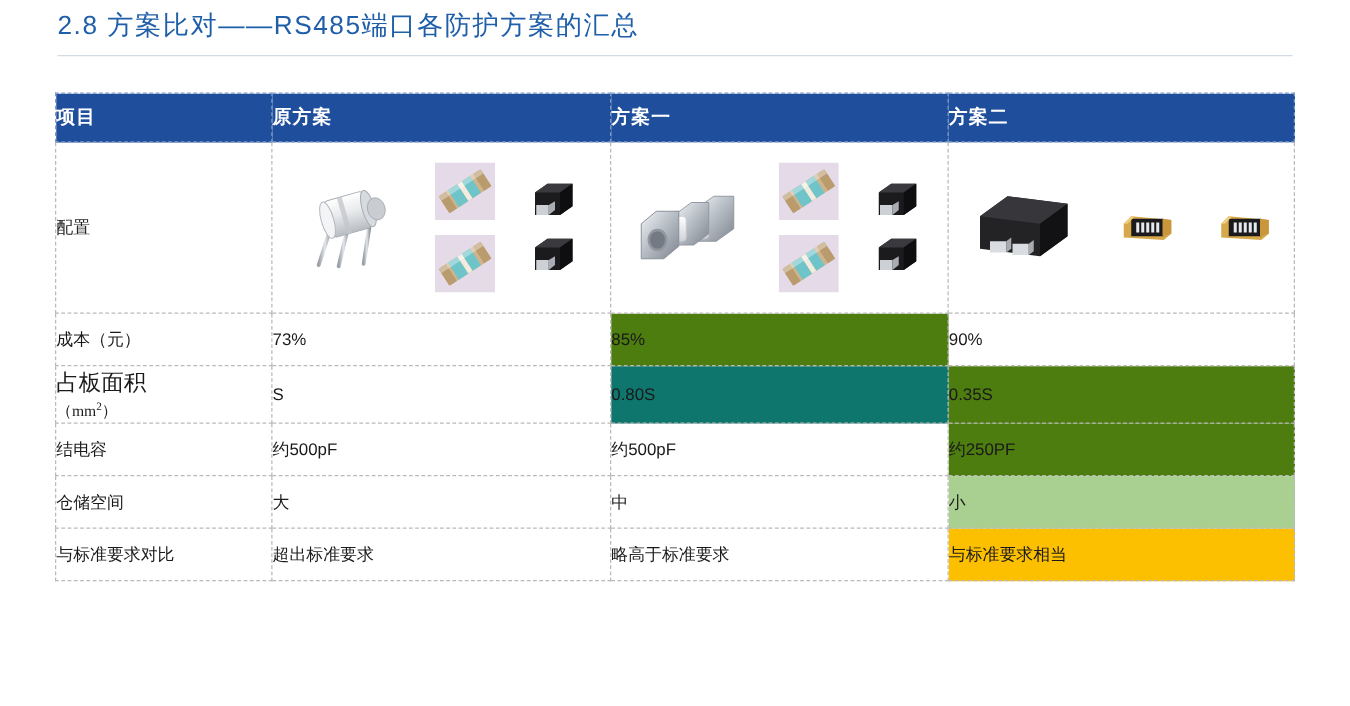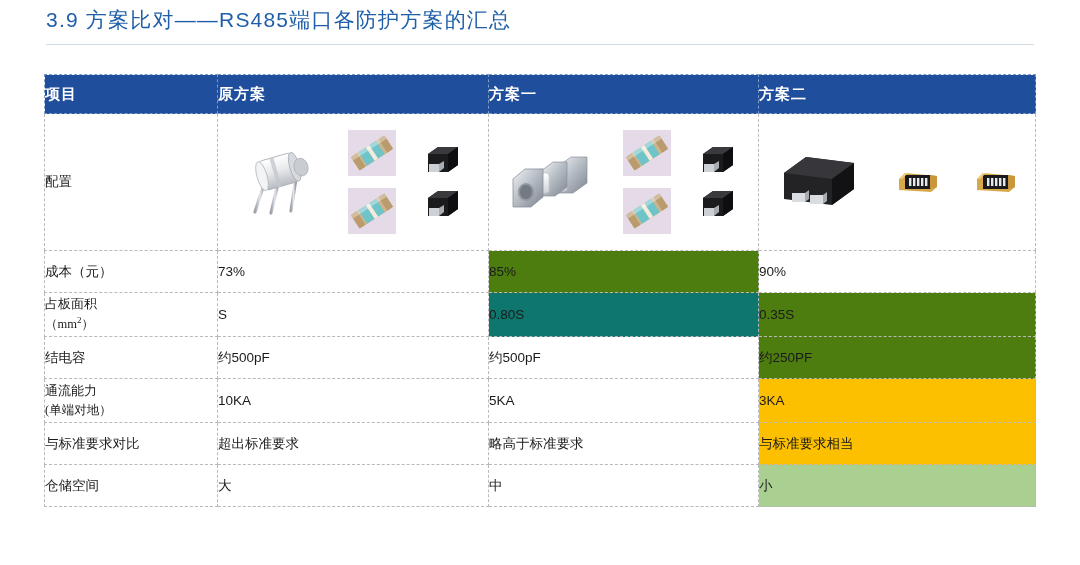--- a/index.html
+++ b/index.html
@@ -71,21 +71,21 @@
   }
   col.c-item   { width: 173px; }
   col.c-orig   { width: 271px; }
   col.c-opt1   { width: 270px; }
   col.c-opt2   { width: 277px; }
 
   .row-config td { height: 136px; }
   .row-std td { height: 41px; }
   .row-tall td { height: 43px; }
 
-  .lbl { font-size: 13px; }
+  .lbl { font-size: 18px; }
   .sub { font-size: 12.5px; font-family: Liberation Serif, serif; }
   sup { font-size: 9px; vertical-align: super; }
 
   
   .fill-green   { background: #4d7c0f; }
   .fill-lgreen  { background: #0f766e; }
   .fill-pgreen  { background: #A9CF91; }
   .fill-amber   { background: #FCC000; }
   .fill-white   { background: #ffffff; }
 
@@ -105,21 +105,21 @@
     gap: 12px;
   }
   svg { display: block; }
 
   .parts-wide { gap: 34px; }
 </style>
 </head>
 <body>
 
 <div class="slide-title-wrap">
-  <div class="slide-title">3.9  方案比对——RS485端口各防护方案的汇总</div>
+  <div class="slide-title">2.8  方案比对——RS485端口各防护方案的汇总</div>
   <div class="title-rule"></div>
 </div>
 
 <table class="cmp-table">
   <colgroup>
     <col class="c-item">
       <col class="c-orig">
       <col class="c-opt1">
       <col class="c-opt2">
   </colgroup>
@@ -382,38 +382,29 @@
     </tr>
 
 
     <tr class="row-std">
       <td class="lbl">结电容</td>
       <td class="fill-white">约500pF</td>
       <td class="fill-white">约500pF</td>
       <td class="fill-green">约250PF</td>
     </tr>
 
-    <tr class="row-tall">
-      <td>
-        <div class="lbl">通流能力</div>
-        <div class="sub">(单端对地）</div>
-      </td>
-      <td class="fill-white">10KA</td>
-      <td class="fill-white">5KA</td>
-      <td class="fill-amber">3KA</td>
+
+    <tr class="row-std">
+      <td class="lbl">仓储空间</td>
+      <td class="fill-white">大</td>
+      <td class="fill-white">中</td>
+      <td class="fill-pgreen">小</td>
     </tr>
 
     <tr class="row-std">
       <td class="lbl">与标准要求对比</td>
       <td class="fill-white">超出标准要求</td>
       <td class="fill-white">略高于标准要求</td>
       <td class="fill-amber">与标准要求相当</td>
     </tr>
 
-    <tr class="row-std">
-      <td class="lbl">仓储空间</td>
-      <td class="fill-white">大</td>
-      <td class="fill-white">中</td>
-      <td class="fill-pgreen">小</td>
-    </tr>
-
   </tbody>
 </table>
 
 </body></html>

